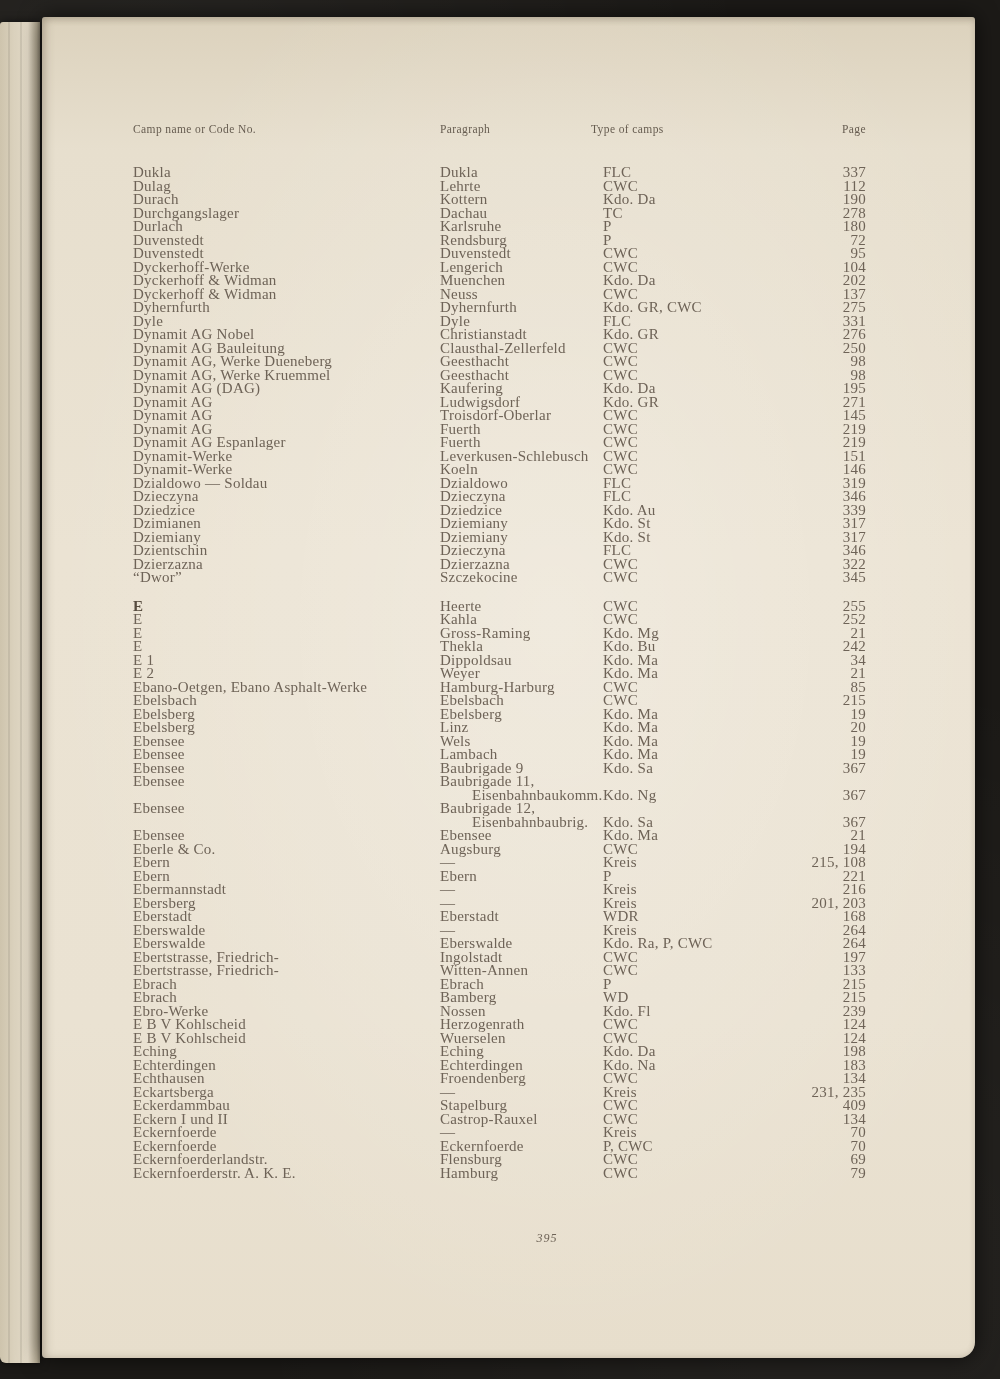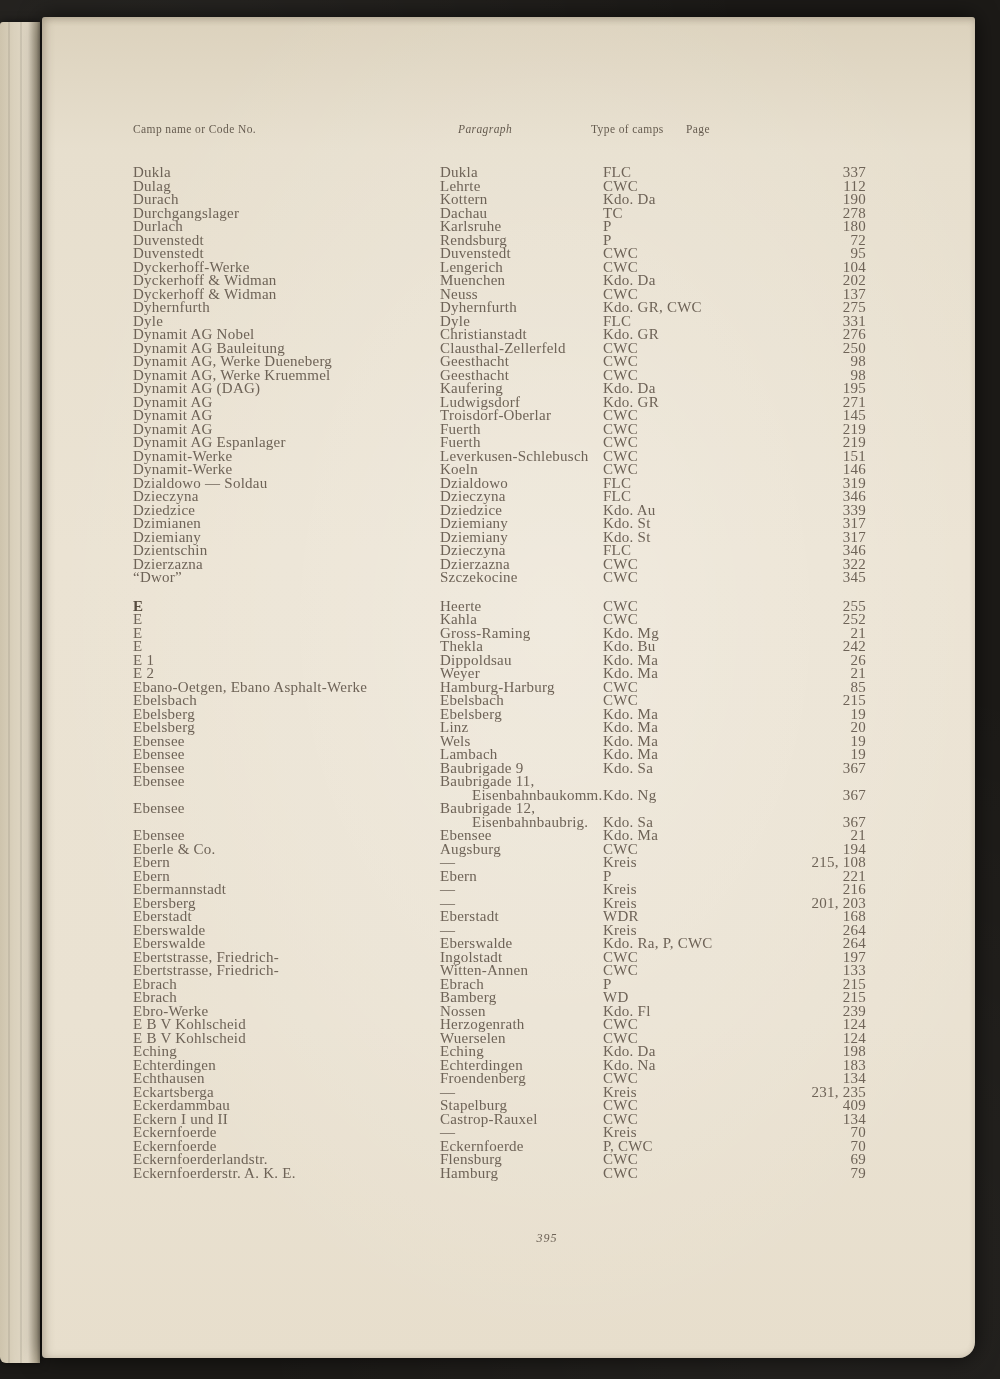--- a/index.html
+++ b/index.html
@@ -33,23 +33,23 @@
     background:
       radial-gradient(ellipse at 55% 45%, rgba(255,255,255,0.25), transparent 70%),
       linear-gradient(180deg,#dcd2bd 0%,#e7dfce 10%,#ebe3d3 40%,#eae2d2 75%,#e7decc 100%);
     border-radius:3px 3px 16px 4px;
     box-shadow:0 0 22px rgba(0,0,0,0.65), inset 4px 0 9px rgba(90,80,60,0.25), inset 0 3px 6px rgba(90,80,60,0.18);
     color:#6e6357;
   }
   .col-headers{position:absolute;left:0;top:106px;width:100%;height:16px;
     font-size:11.5px;letter-spacing:0.4px;color:#665c50;}
   .col-headers .h1{position:absolute;left:91px;}
-  .col-headers .h2{position:absolute;left:416px;font-style:italic;}
+  .col-headers .h2{position:absolute;left:398px;}
   .col-headers .h3{position:absolute;left:549px;text-align:right;}
-  .col-headers .h4{position:absolute;left:644px;width:180px;}
+  .col-headers .h4{position:absolute;left:644px;width:180px;text-align:right;}
   .table-body{position:absolute;left:0;top:149px;width:100%;
     font-size:15px;letter-spacing:0.25px;}
   .row{position:relative;}
   .row.gap{margin-top:15px;}
   .line{position:relative;height:13.5px;line-height:13.5px;white-space:nowrap;}
   .line .c1{position:absolute;left:91px;}
   .line .c1.bold{font-weight:bold;color:#564b3e;}
   .line .c2{position:absolute;left:398px;}
   .line .c2.indent{left:430px;}
   .line .c3{position:absolute;left:561px;}
@@ -353,21 +353,21 @@
             <span class="c2">Thekla</span>
             <span class="c3">Kdo. Bu</span>
             <span class="c4">242</span>
           </div>
         </div>
         <div class="row">
           <div class="line">
             <span class="c1">E 1</span>
             <span class="c2">Dippoldsau</span>
             <span class="c3">Kdo. Ma</span>
-            <span class="c4">26</span>
+            <span class="c4">34</span>
           </div>
         </div>
         <div class="row">
           <div class="line">
             <span class="c1">E 2</span>
             <span class="c2">Weyer</span>
             <span class="c3">Kdo. Ma</span>
             <span class="c4">21</span>
           </div>
         </div>

